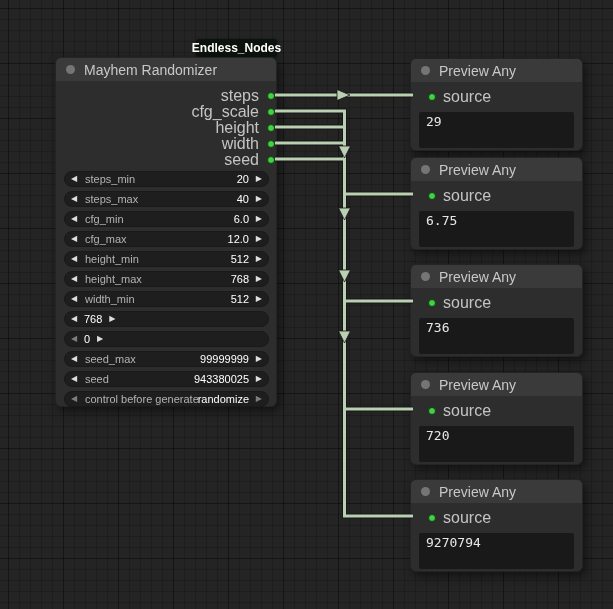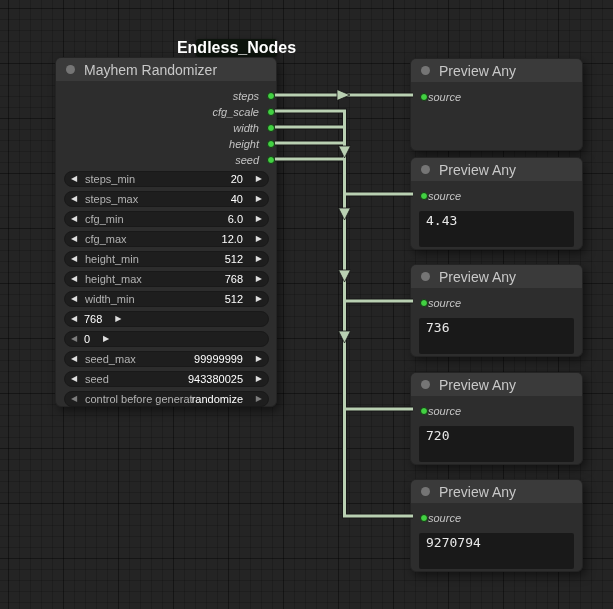--- a/index.html
+++ b/index.html
@@ -22,51 +22,51 @@
   .titlebar{
     height:23px;background:#3a3a3a;border-radius:5px 5px 0 0;
     display:flex;align-items:center;gap:9px;padding:0 10px;
   }
   .tdot{width:9px;height:9px;border-radius:50%;background:var(--title_dot,#757575);flex:none;}
   .ttext{color:#c8c8c8;font-size:14px;white-space:nowrap;}
   
   .mayhem{left:55px;top:57px;width:222px;height:350px;}
   .outputs{position:absolute;top:30px;left:0;right:0;}
   .outrow{height:16px;position:relative;display:flex;align-items:center;justify-content:flex-end;padding-right:17px;}
-  .slabel{color:#c4c4c4;font-size:11px;font-style:italic;}
+  .slabel{color:#c4c4c4;font-size:16px;}
   .dot{width:8px;height:8px;border-radius:50%;background:var(--slot_green,#42d142);
        border:1px solid #143814;box-sizing:border-box;flex:none;}
   .outrow .dot{position:absolute;right:1px;top:4px;}
   .widgets{position:absolute;top:113px;left:8px;width:205px;display:flex;flex-direction:column;gap:4px;}
   .widget{
     height:16px;background:#1e1e1e;border:1px solid #191919;border-radius:9px;
     display:flex;align-items:center;padding:0 6px;box-sizing:border-box;font-size:11px;
   }
   .arrow{color:#dedede;font-size:8px;width:13px;flex:none;line-height:1;}
   .larrow{text-align:left;}
   .rarrow{text-align:right;}
   .wlabel{color:#b3b3b3;flex:1;padding-left:1px;white-space:nowrap;overflow:hidden;}
-  .wvalue{color:#fff;margin-right:6px;white-space:nowrap;}
+  .wvalue{color:#fff;white-space:nowrap;}
   .wvalue.bold{font-weight:normal;}
   .dim-left .larrow,.dim-left .wlabel{color:#7d7d7d;}
   .dim-arrows .larrow,.dim-arrows .rarrow{color:#7d7d7d;}
   
   .preview{left:410px;width:173px;height:93px;}
-  .srcrow{position:absolute;top:30px;left:9px;height:16px;display:flex;align-items:center;justify-content:center;}
+  .srcrow{position:absolute;top:30px;left:17px;height:16px;display:flex;align-items:center;gap:7px;justify-content:center;}
   .pvalue{
     position:absolute;left:8px;right:8px;top:53px;height:36px;
     background:#191919;border-radius:2px;color:#e8e8e8;
     font-family:"DejaVu Sans Mono",monospace;font-size:13px;
     padding:2px 7px;box-sizing:border-box;overflow:hidden;
   }
   
   .badge{
     position:absolute;left:196px;top:39px;width:81px;height:18px;
     background:#0c130c;border-radius:3px;display:flex;align-items:center;justify-content:center;
-    color:#fff;font-size:16px;font-weight:600;box-shadow:1px 1px 4px rgba(0,0,0,0.45);
+    color:#fff;font-size:12px;font-weight:600;box-shadow:1px 1px 4px rgba(0,0,0,0.45);
   }
   
   svg.wires{position:absolute;left:0;top:0;z-index:5;pointer-events:none;}
   svg.wires .outline{fill:none;stroke:#171717;stroke-width:5;}
   svg.wires .core{fill:none;stroke:var(--wire,#b9d0b2);stroke-width:3;}
   svg.wires .ahead{fill:var(--wire,#b9d0b2);stroke:#171717;stroke-width:0.8;}
 </style>
 </head>
 <body>
 
@@ -84,25 +84,25 @@
     <div class="outputs">
       <div class="outrow">
         <span class="slabel">steps</span>
         <span class="dot"></span>
       </div>
       <div class="outrow">
         <span class="slabel">cfg_scale</span>
         <span class="dot"></span>
       </div>
       <div class="outrow">
+        <span class="slabel">height</span>
+        <span class="dot"></span>
+      </div>
+      <div class="outrow">
         <span class="slabel">width</span>
-        <span class="dot"></span>
-      </div>
-      <div class="outrow">
-        <span class="slabel">height</span>
         <span class="dot"></span>
       </div>
       <div class="outrow">
         <span class="slabel">seed</span>
         <span class="dot"></span>
       </div>
     </div>
     <div class="widgets">
       <div class="widget">
         <span class="arrow larrow">◀</span>
@@ -179,32 +179,33 @@
 
   <div class="node preview" style="top:58px">
     <div class="titlebar">
       <span class="tdot"></span>
       <span class="ttext">Preview Any</span>
     </div>
     <div class="srcrow">
       <span class="dot"></span>
       <span class="slabel">source</span>
     </div>
+    <div class="pvalue">29</div>
   </div>
 
   <div class="node preview" style="top:157px">
     <div class="titlebar">
       <span class="tdot"></span>
       <span class="ttext">Preview Any</span>
     </div>
     <div class="srcrow">
       <span class="dot"></span>
       <span class="slabel">source</span>
     </div>
-    <div class="pvalue">4.43</div>
+    <div class="pvalue">6.75</div>
   </div>
 
   <div class="node preview" style="top:264px">
     <div class="titlebar">
       <span class="tdot"></span>
       <span class="ttext">Preview Any</span>
     </div>
     <div class="srcrow">
       <span class="dot"></span>
       <span class="slabel">source</span>

